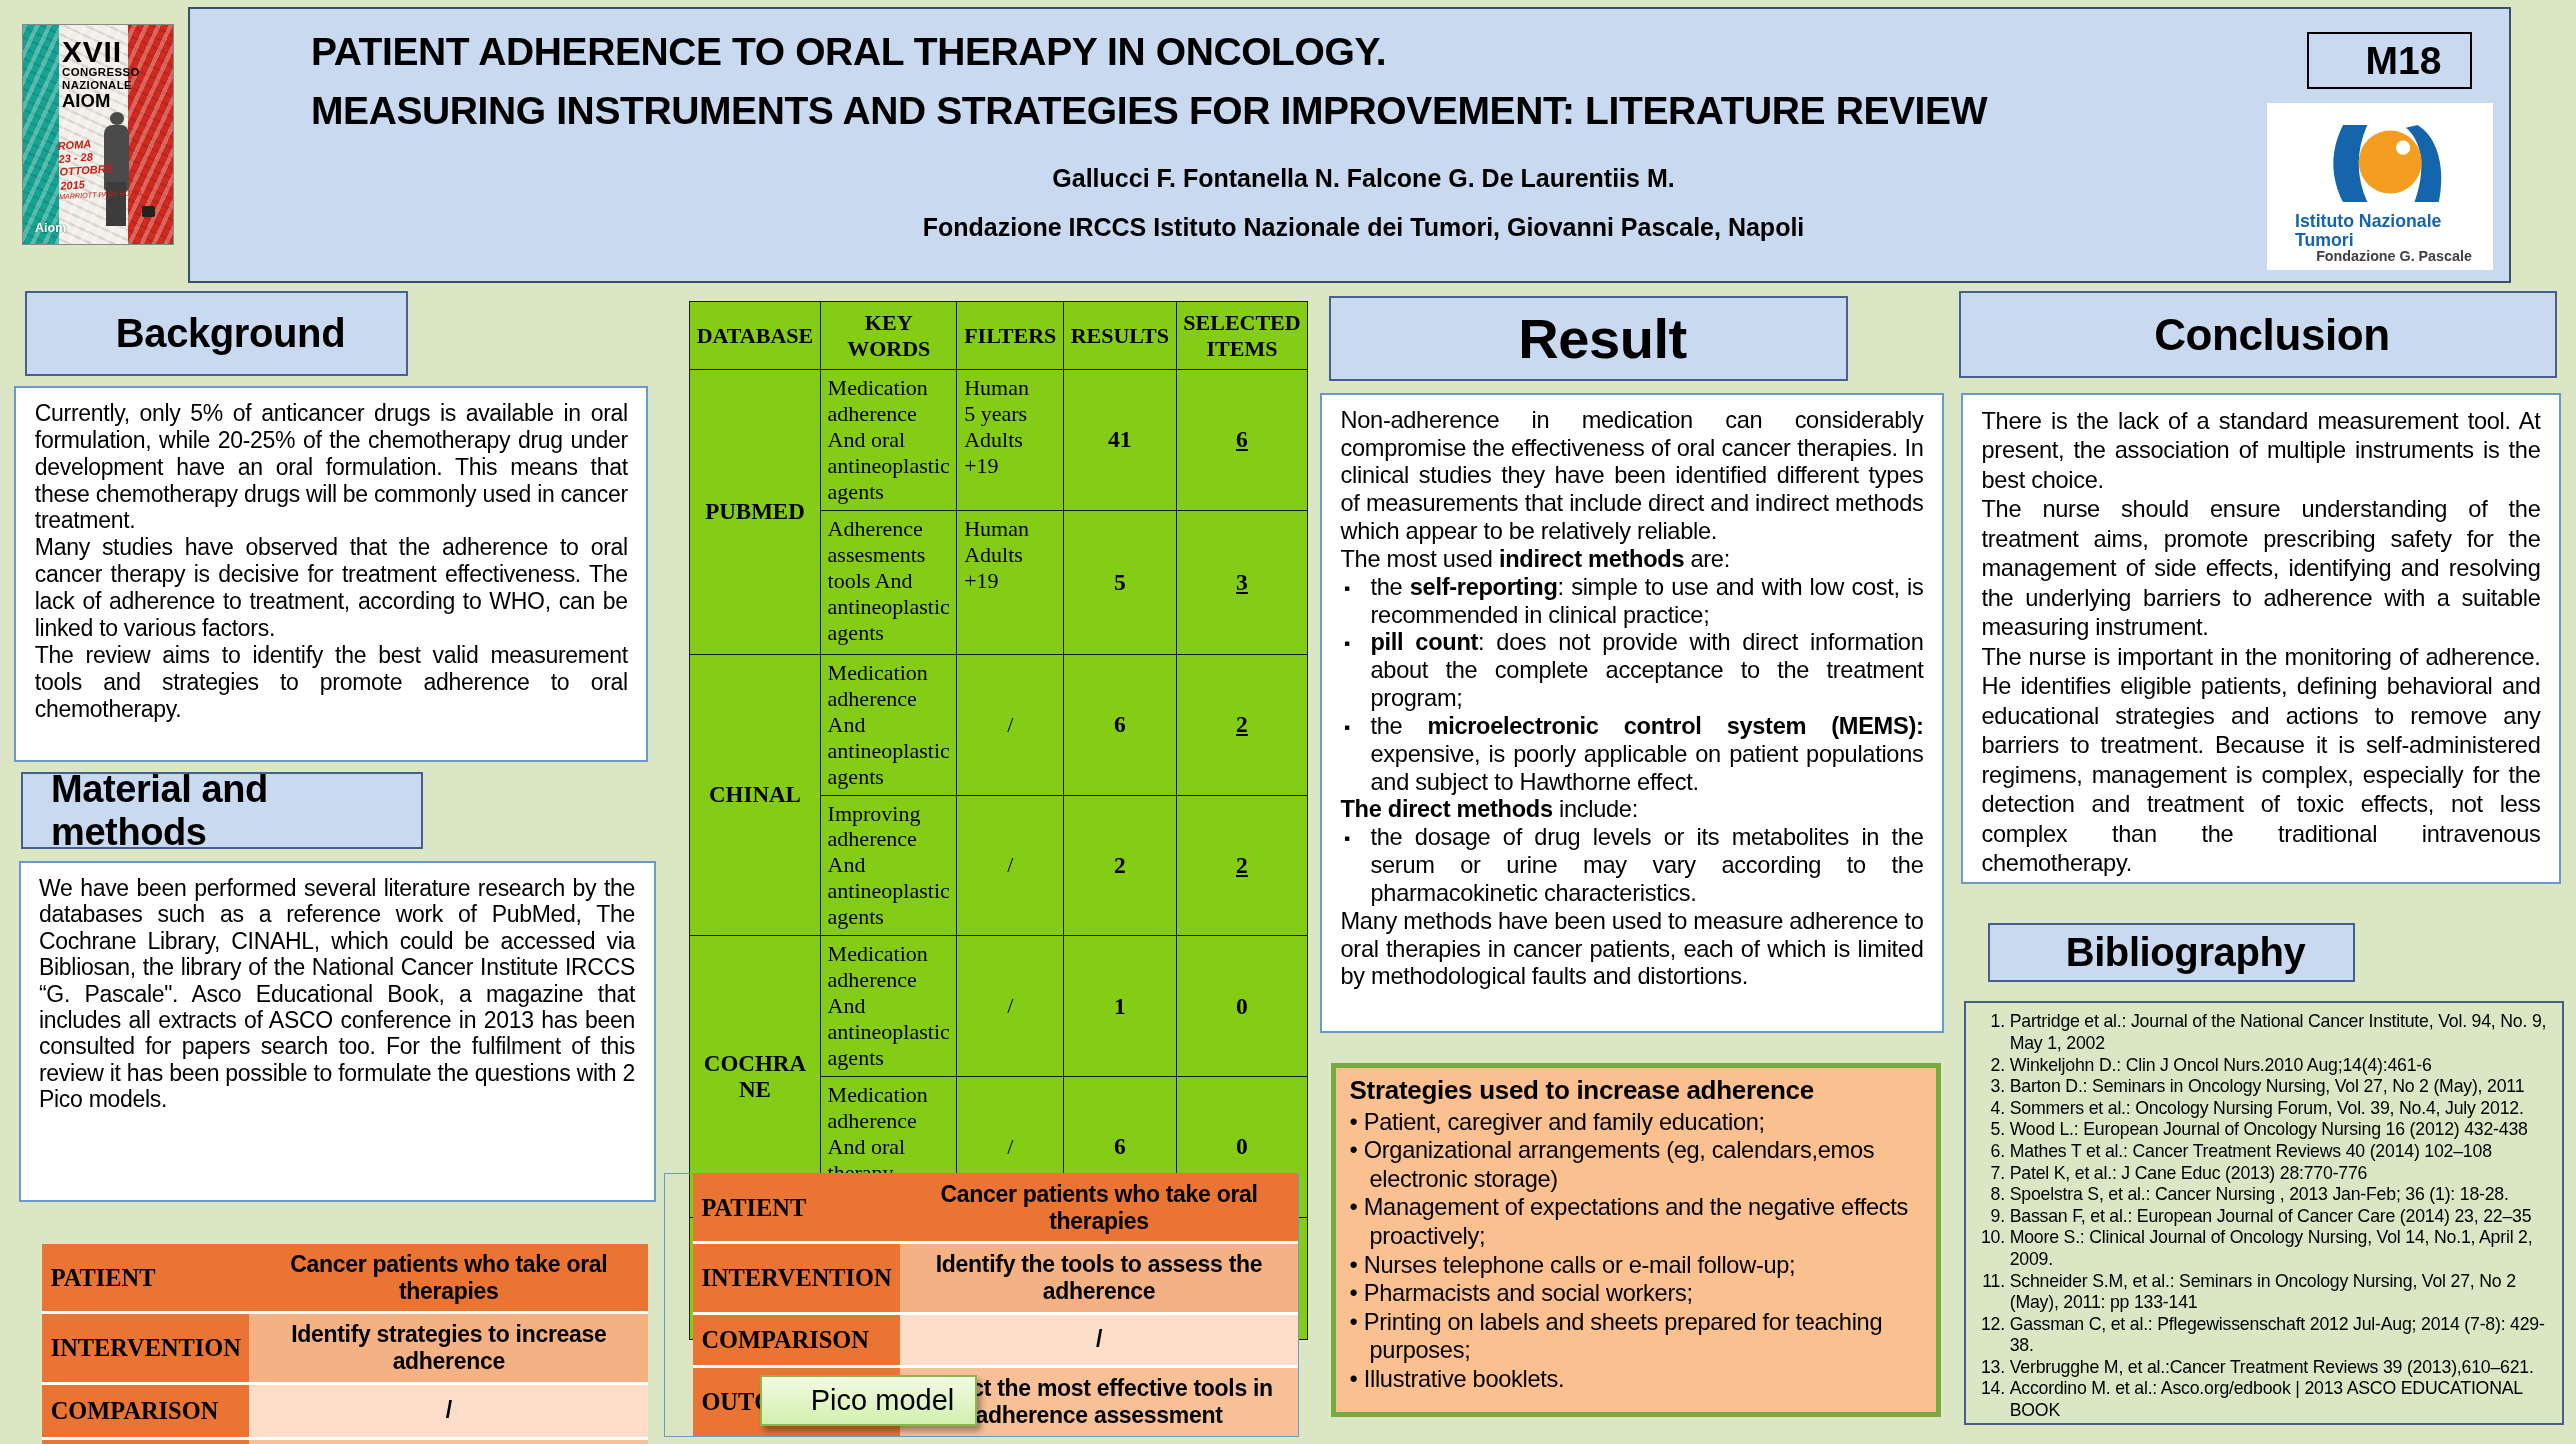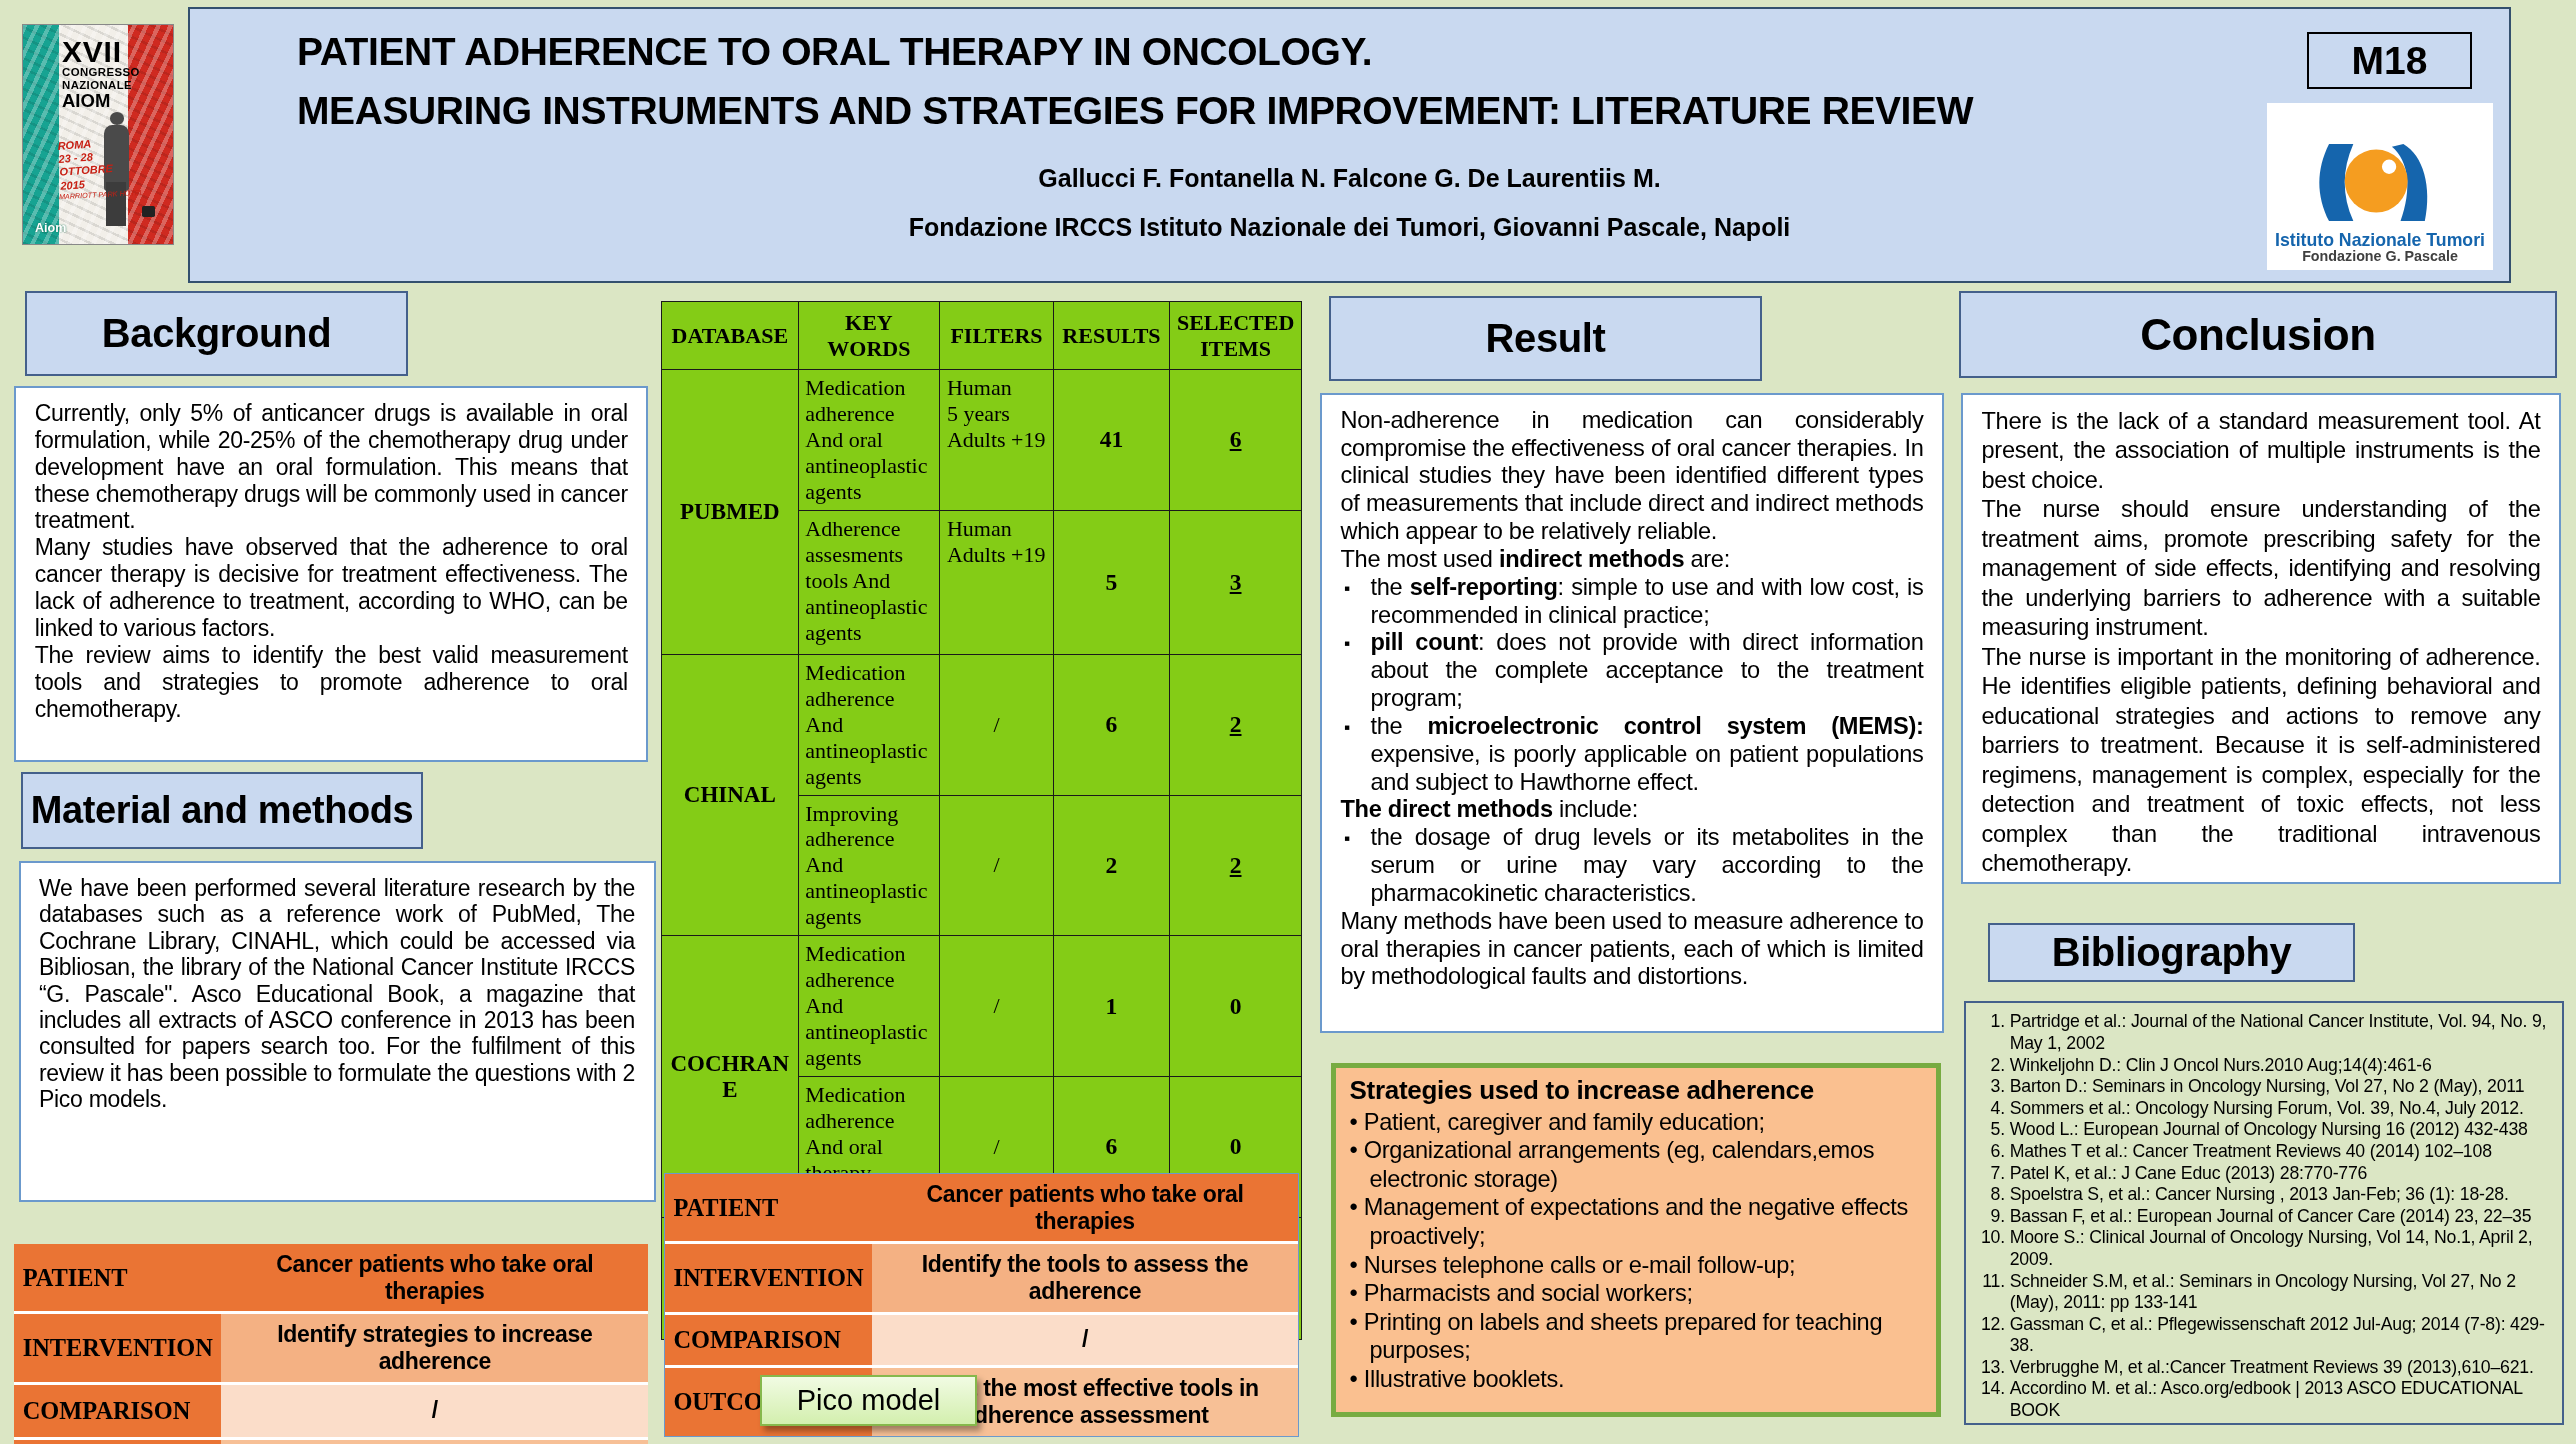--- a/index.html
+++ b/index.html
@@ -1,18 +1,18 @@
 <!DOCTYPE html>
 <html style="font-size:13.5px"><head>
 <meta charset="utf-8">
 <style>
   html,body{margin:0;padding:0;background:#c8d4b0;}
   .poster{position:relative;width:2576px;height:1444px;background:#dbe6c4;overflow:hidden;
           font-family:"Liberation Sans",sans-serif;color:#000;}
-  .abs{position:absolute;box-sizing:border-box;}
+  .abs{position:absolute;box-sizing:border-box;padding-left:28px;}
 
   
   .banner{left:188px;top:6.7px;width:2323px;height:276px;background:#c9d9f0;border:2.5px solid #33506e;
           display:flex;flex-direction:column;align-items:center;}
   .banner .titles{width:2105px;margin-top:23.6px;text-align:left;}
   .t-line{font-weight:bold;font-size:39px;line-height:1.0;letter-spacing:-0.4px;}
   .t-line + .t-line{margin-top:20px;}
   .authors{margin-top:34px;font-weight:bold;font-size:25px;}
   .affil{margin-top:20px;font-weight:bold;font-size:25px;}
 
@@ -49,21 +49,21 @@
         align-items:center;justify-content:flex-end;padding-bottom:5px;}
   .inst svg{width:143px;height:93px;display:block;margin-bottom:1.7px;}
   .inst .l1{color:#1565ad;font-weight:bold;font-size:17.7px;line-height:1.05;}
   .inst .l2{color:#404040;font-weight:bold;font-size:14.3px;line-height:1.1;}
 
   
   .head-box{background:#c9d9f0;border:2.5px solid #44608b;display:flex;align-items:center;justify-content:center;
             font-weight:bold;letter-spacing:-0.4px;}
   .hb-bg{left:25px;top:291px;width:383px;height:85px;font-size:40px;}
   .hb-mm{left:21px;top:772px;width:402px;height:77px;font-size:38px;}
-  .hb-res{left:1329px;top:296px;width:433px;height:85px;font-size:40px;}
+  .hb-res{left:1329px;top:296px;width:519px;height:85px;font-size:56px;}
   .hb-con{left:1959px;top:291px;width:598px;height:87px;font-size:44px;}
   .hb-bib{left:1988px;top:923px;width:367px;height:59px;font-size:40px;}
 
   
   .content-box{background:#fff;border:2.5px solid #6b99cc;padding:11.8px 18.5px;text-align:justify;
                font-size:23px;line-height:1.17;letter-spacing:-0.3px;}
   .content-box p{margin:0;}
   .cb-bg{left:14.3px;top:386px;width:634px;height:376px;}
   .cb-mm{left:18.5px;top:861px;width:637px;height:341px;font-size:23px;line-height:1.15;}
   .cb-res{left:1320px;top:393px;width:624px;height:640px;font-size:23.6px;line-height:1.18;}

